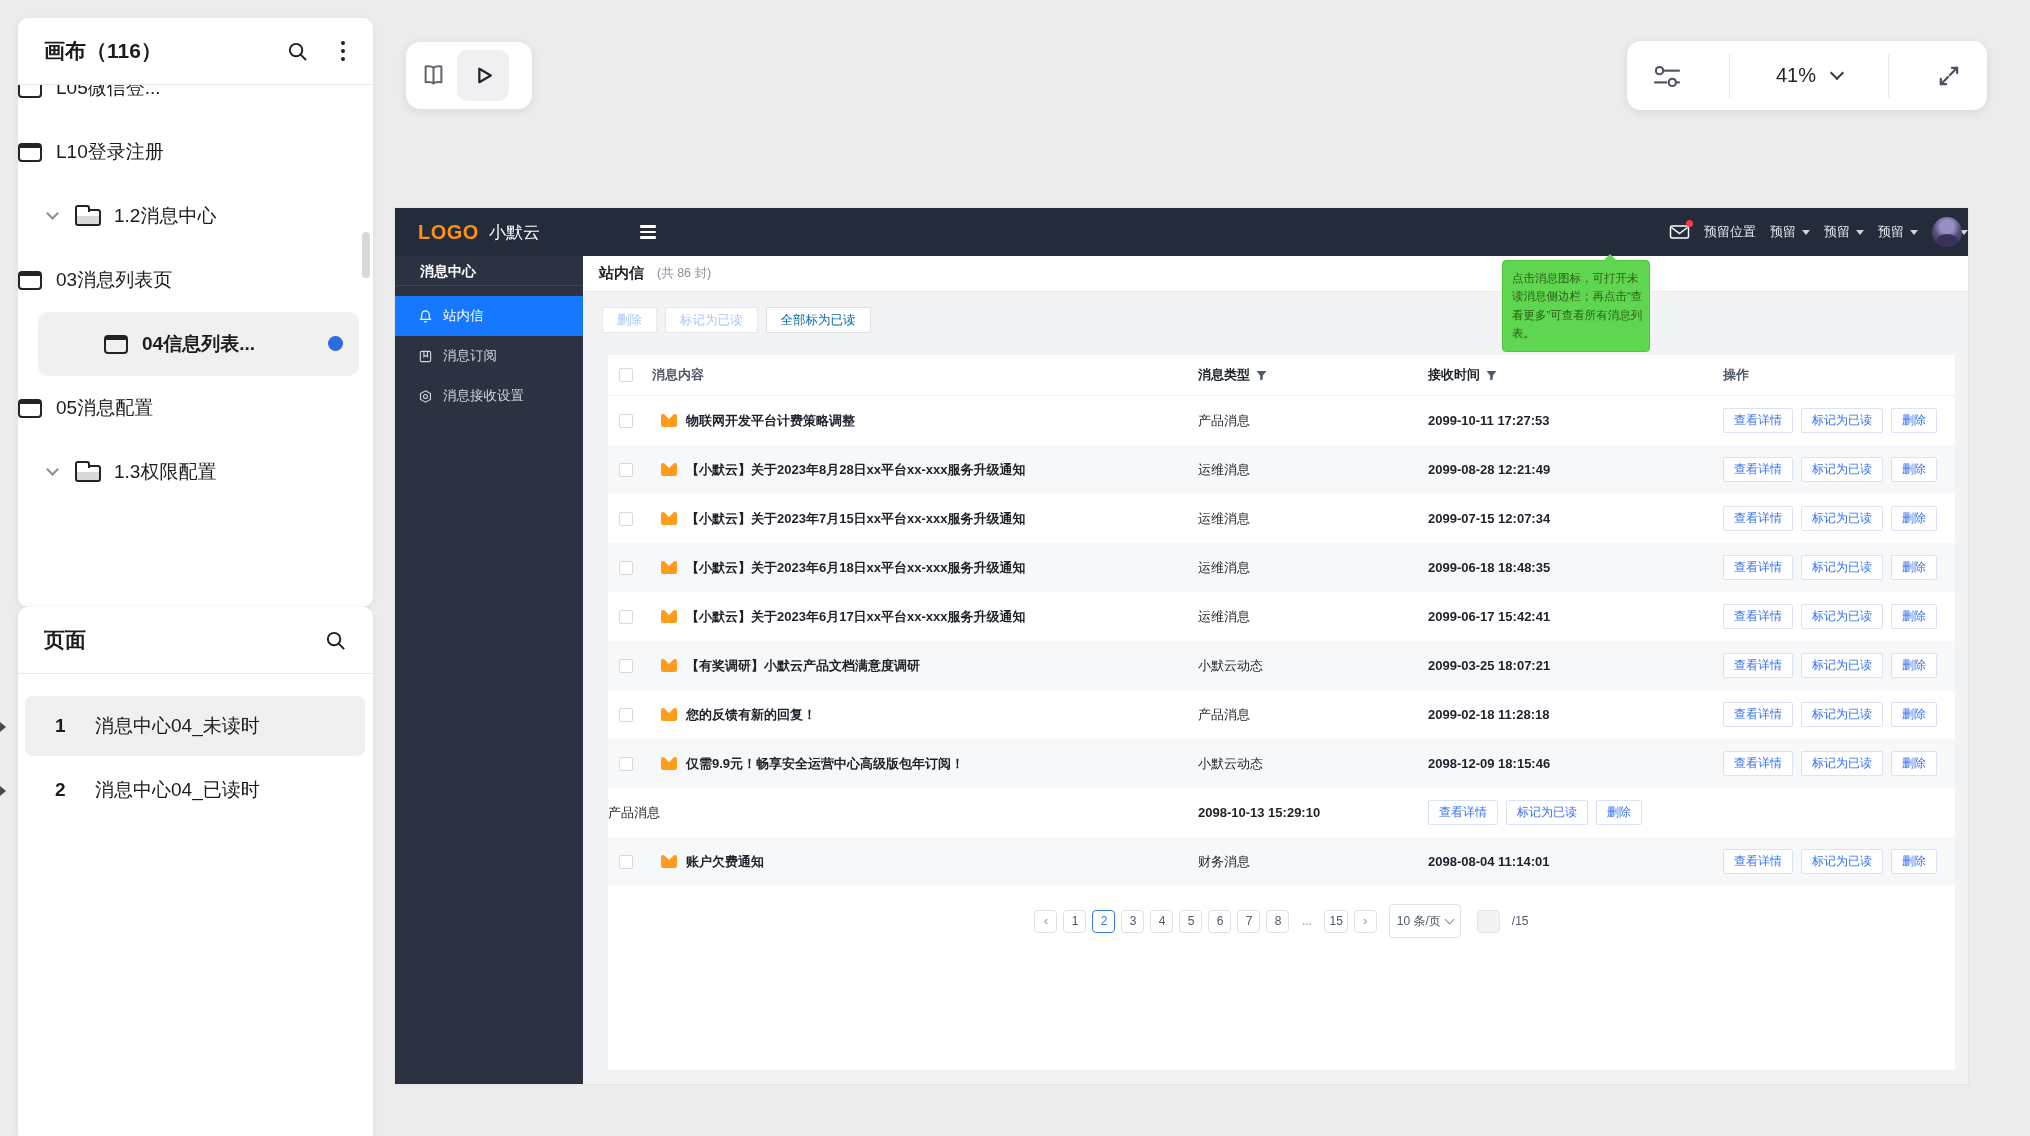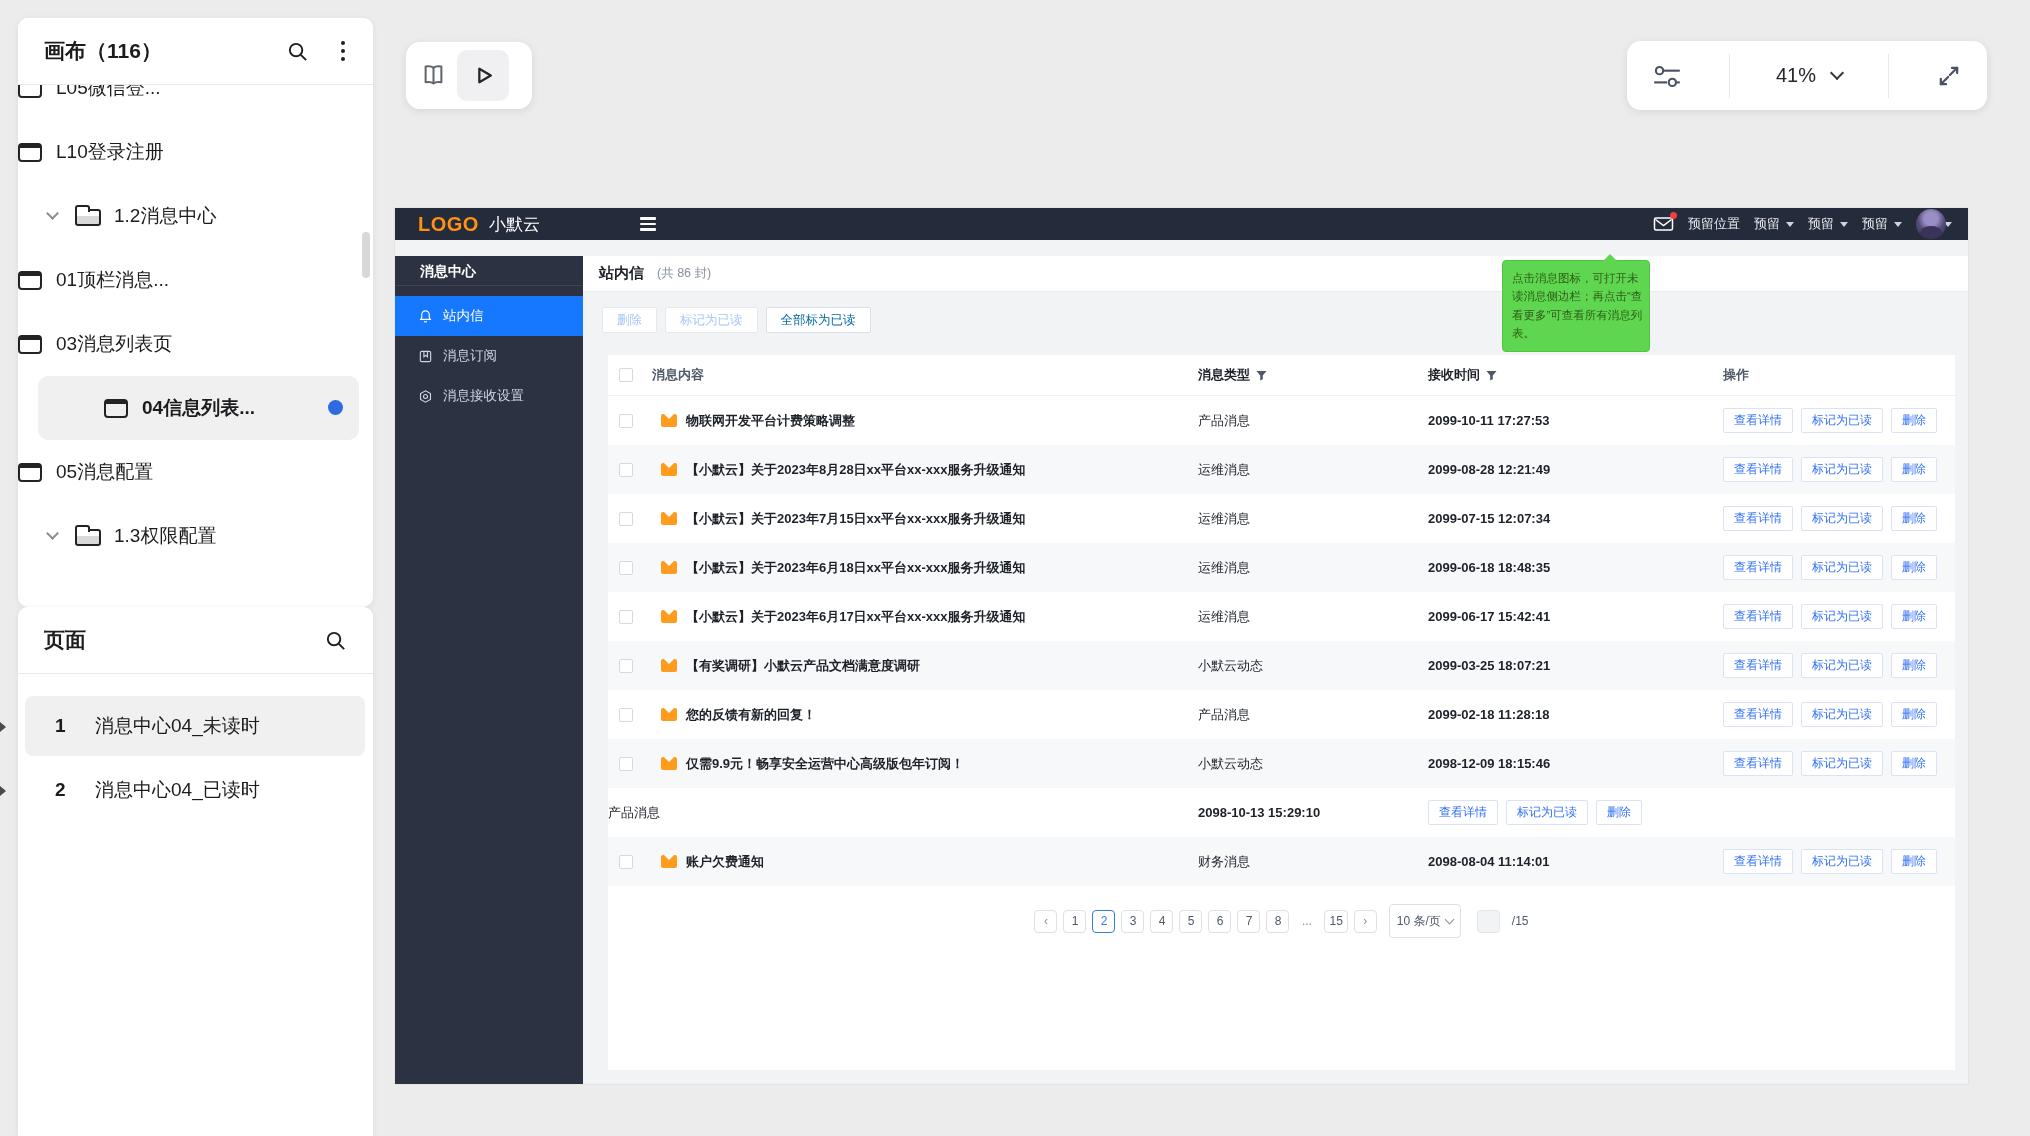--- a/index.html
+++ b/index.html
@@ -2,21 +2,21 @@
 <html><head>
 <meta charset="utf-8">
 <style>
   * { margin:0; padding:0; box-sizing:border-box; }
   html,body { width:2030px; height:1136px; }
   body { font-family:"Liberation Sans", sans-serif; background:#ececec; overflow:hidden; }
   .stage { position:relative; width:2030px; height:1136px; background:#ececec; overflow:hidden; }
 
   
   .mockup { position:absolute; left:395px; top:208px; width:1573px; height:876px; background:#f2f3f5; box-shadow:0 0 0 1px rgba(0,0,0,.03); }
-  .mk-header { position:absolute; left:0; top:0; right:0; height:32px; background:#242b3a; display:flex; align-items:center; padding:0 16px 0 23px; z-index:3; }
+  .mk-header { position:absolute; left:0; top:0; right:0; height:48px; background:#242b3a; display:flex; align-items:center; padding:0 0 0 23px; z-index:3; }
   .mk-logo { color:#ff9114; font-size:20px; font-weight:800; letter-spacing:.5px; }
   .mk-brand { color:#ffffff; font-size:17px; margin-left:10px; }
   .mk-burger { margin-left:100px; display:inline-flex; flex-direction:column; gap:3px; cursor:pointer; }
   .mk-burger i { display:block; width:16px; height:2.5px; background:#fff; border-radius:1px; }
   .mk-right { display:flex; align-items:center; gap:14px; margin-left:auto; }
   .mk-mail { position:relative; display:inline-flex; }
   .mk-mail svg { display:block; }
   .mk-mail-badge { position:absolute; right:-3px; top:-4px; width:7px; height:7px; border-radius:50%; background:#f53f3f; }
   .mk-nav { display:contents; }
   .mk-navitem { color:#e8eaf0; font-size:13px; display:inline-flex; align-items:center; cursor:pointer; white-space:nowrap; }
@@ -426,26 +426,20 @@
           <div class="tree-row folder">
             <span class="tw-chevron"></span>
             <span class="tw-folder"></span>
 
             <span class="tw-label">1.2消息中心</span>
 
           </div>
           <div class="tree-row">
 
             <span class="tw-frame"></span>
-            <span class="tw-label">01顶栏消息...</span>
-
-          </div>
-          <div class="tree-row">
-
-            <span class="tw-frame"></span>
             <span class="tw-label">03消息列表页</span>
 
           </div>
           <div class="tree-row selected">
 
             <span class="tw-frame"></span>
             <span class="tw-label">04信息列表...</span>
             <span class="tw-dot show"></span>
           </div>
           <div class="tree-row">

